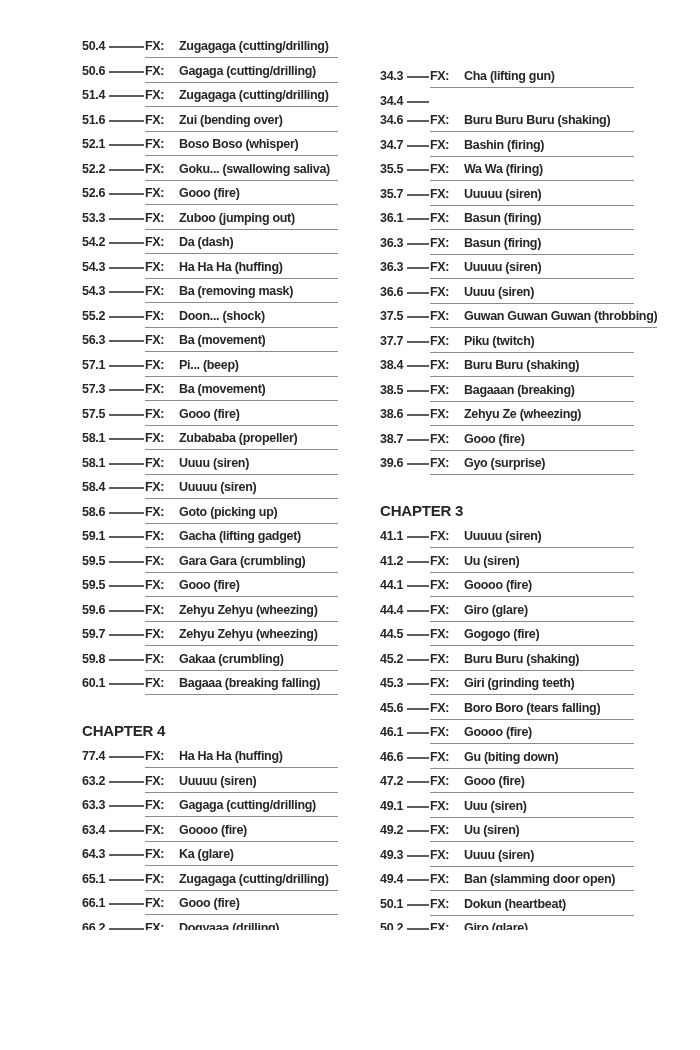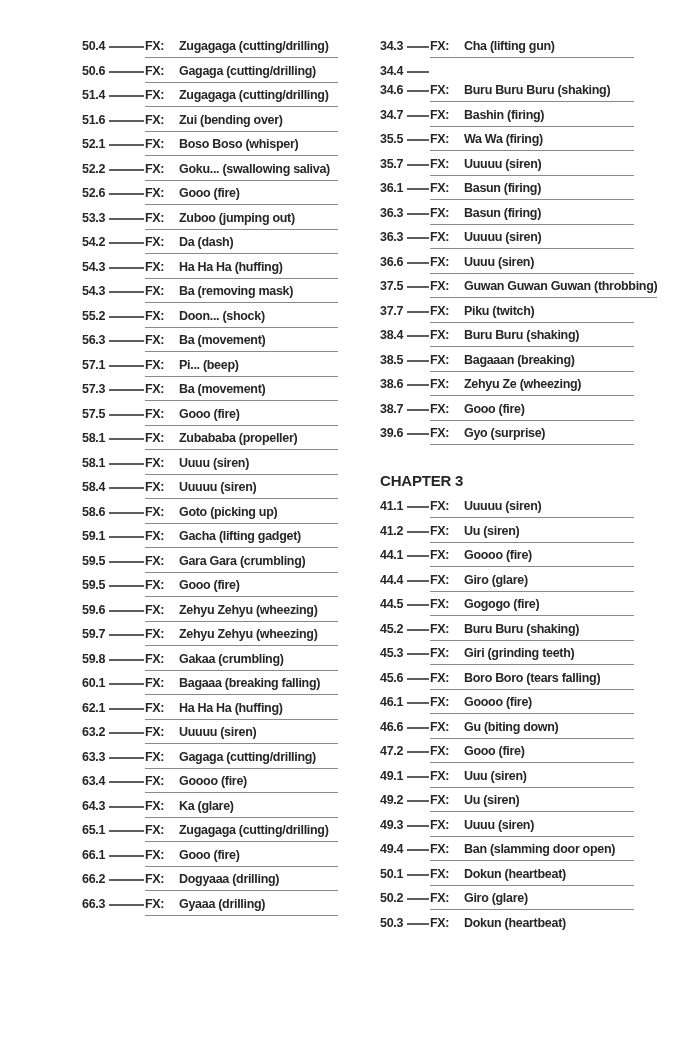--- a/index.html
+++ b/index.html
@@ -15,21 +15,21 @@
     font-family: Liberation Sans, sans-serif;
     color: #262626;
     overflow: hidden;
     padding-left: 24px;
   }
   .column {
     position: absolute;
     top: 40px;
   }
   .col-left  { left: 82px;  width: 256px; }
-  .col-right { left: 380px; width: 254px; }
+  .col-right { left: 380px; width: 254px; margin-top: 30px; }
 
   .entry {
     display: flex;
     align-items: flex-start;
     margin-bottom: 6.5px;
     font-size: 12.5px;
     font-weight: 700;
     letter-spacing: -0.3px;
     line-height: 13px;
   }
@@ -374,24 +374,25 @@
     <div class="lead">
       <span class="num">60.1</span>
       <span class="dash"></span>
     </div>
     <div class="content">
       <span class="label">FX:</span>
       <span class="fxtext">Bagaaa (breaking falling)</span>
     </div>
   </div>
 
-
-  <div class="entry">
-    <div class="lead">
-      <span class="num">62.1</span>
+  <div class="chapter-heading">CHAPTER 4</div>
+
+  <div class="entry">
+    <div class="lead">
+      <span class="num">77.4</span>
       <span class="dash"></span>
     </div>
     <div class="content">
       <span class="label">FX:</span>
       <span class="fxtext">Ha Ha Ha (huffing)</span>
     </div>
   </div>
 
   <div class="entry">
     <div class="lead">

